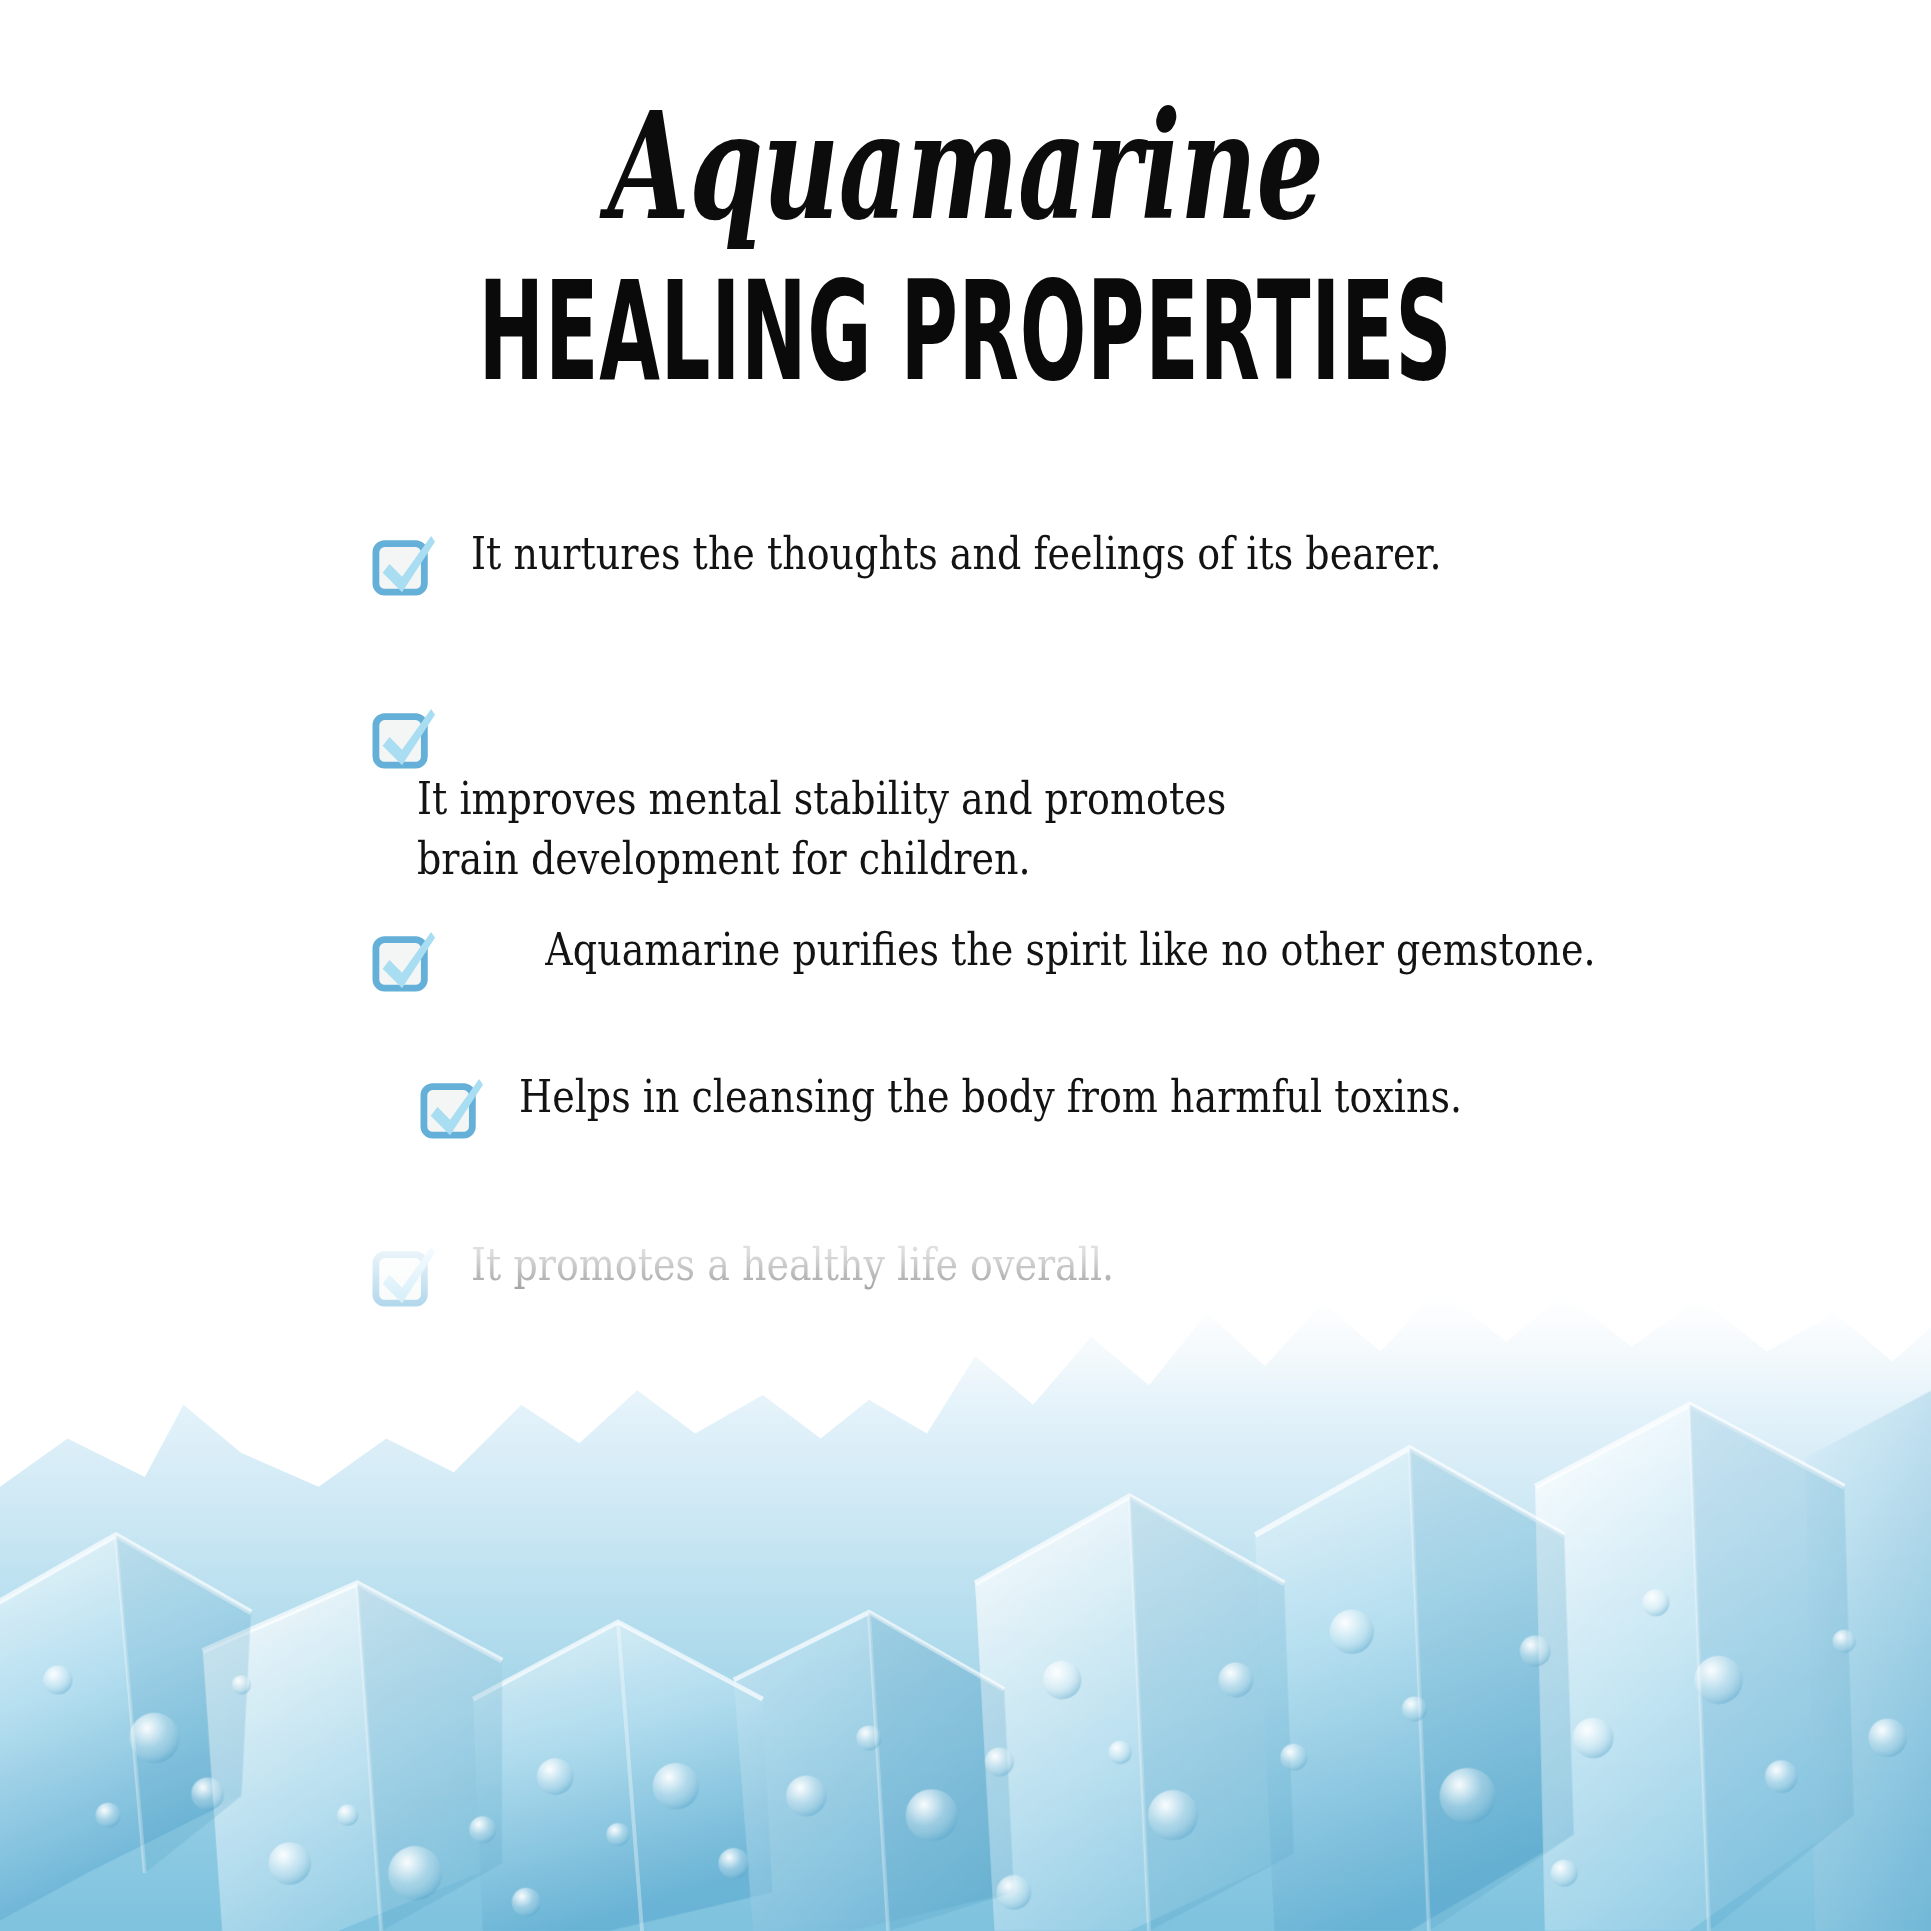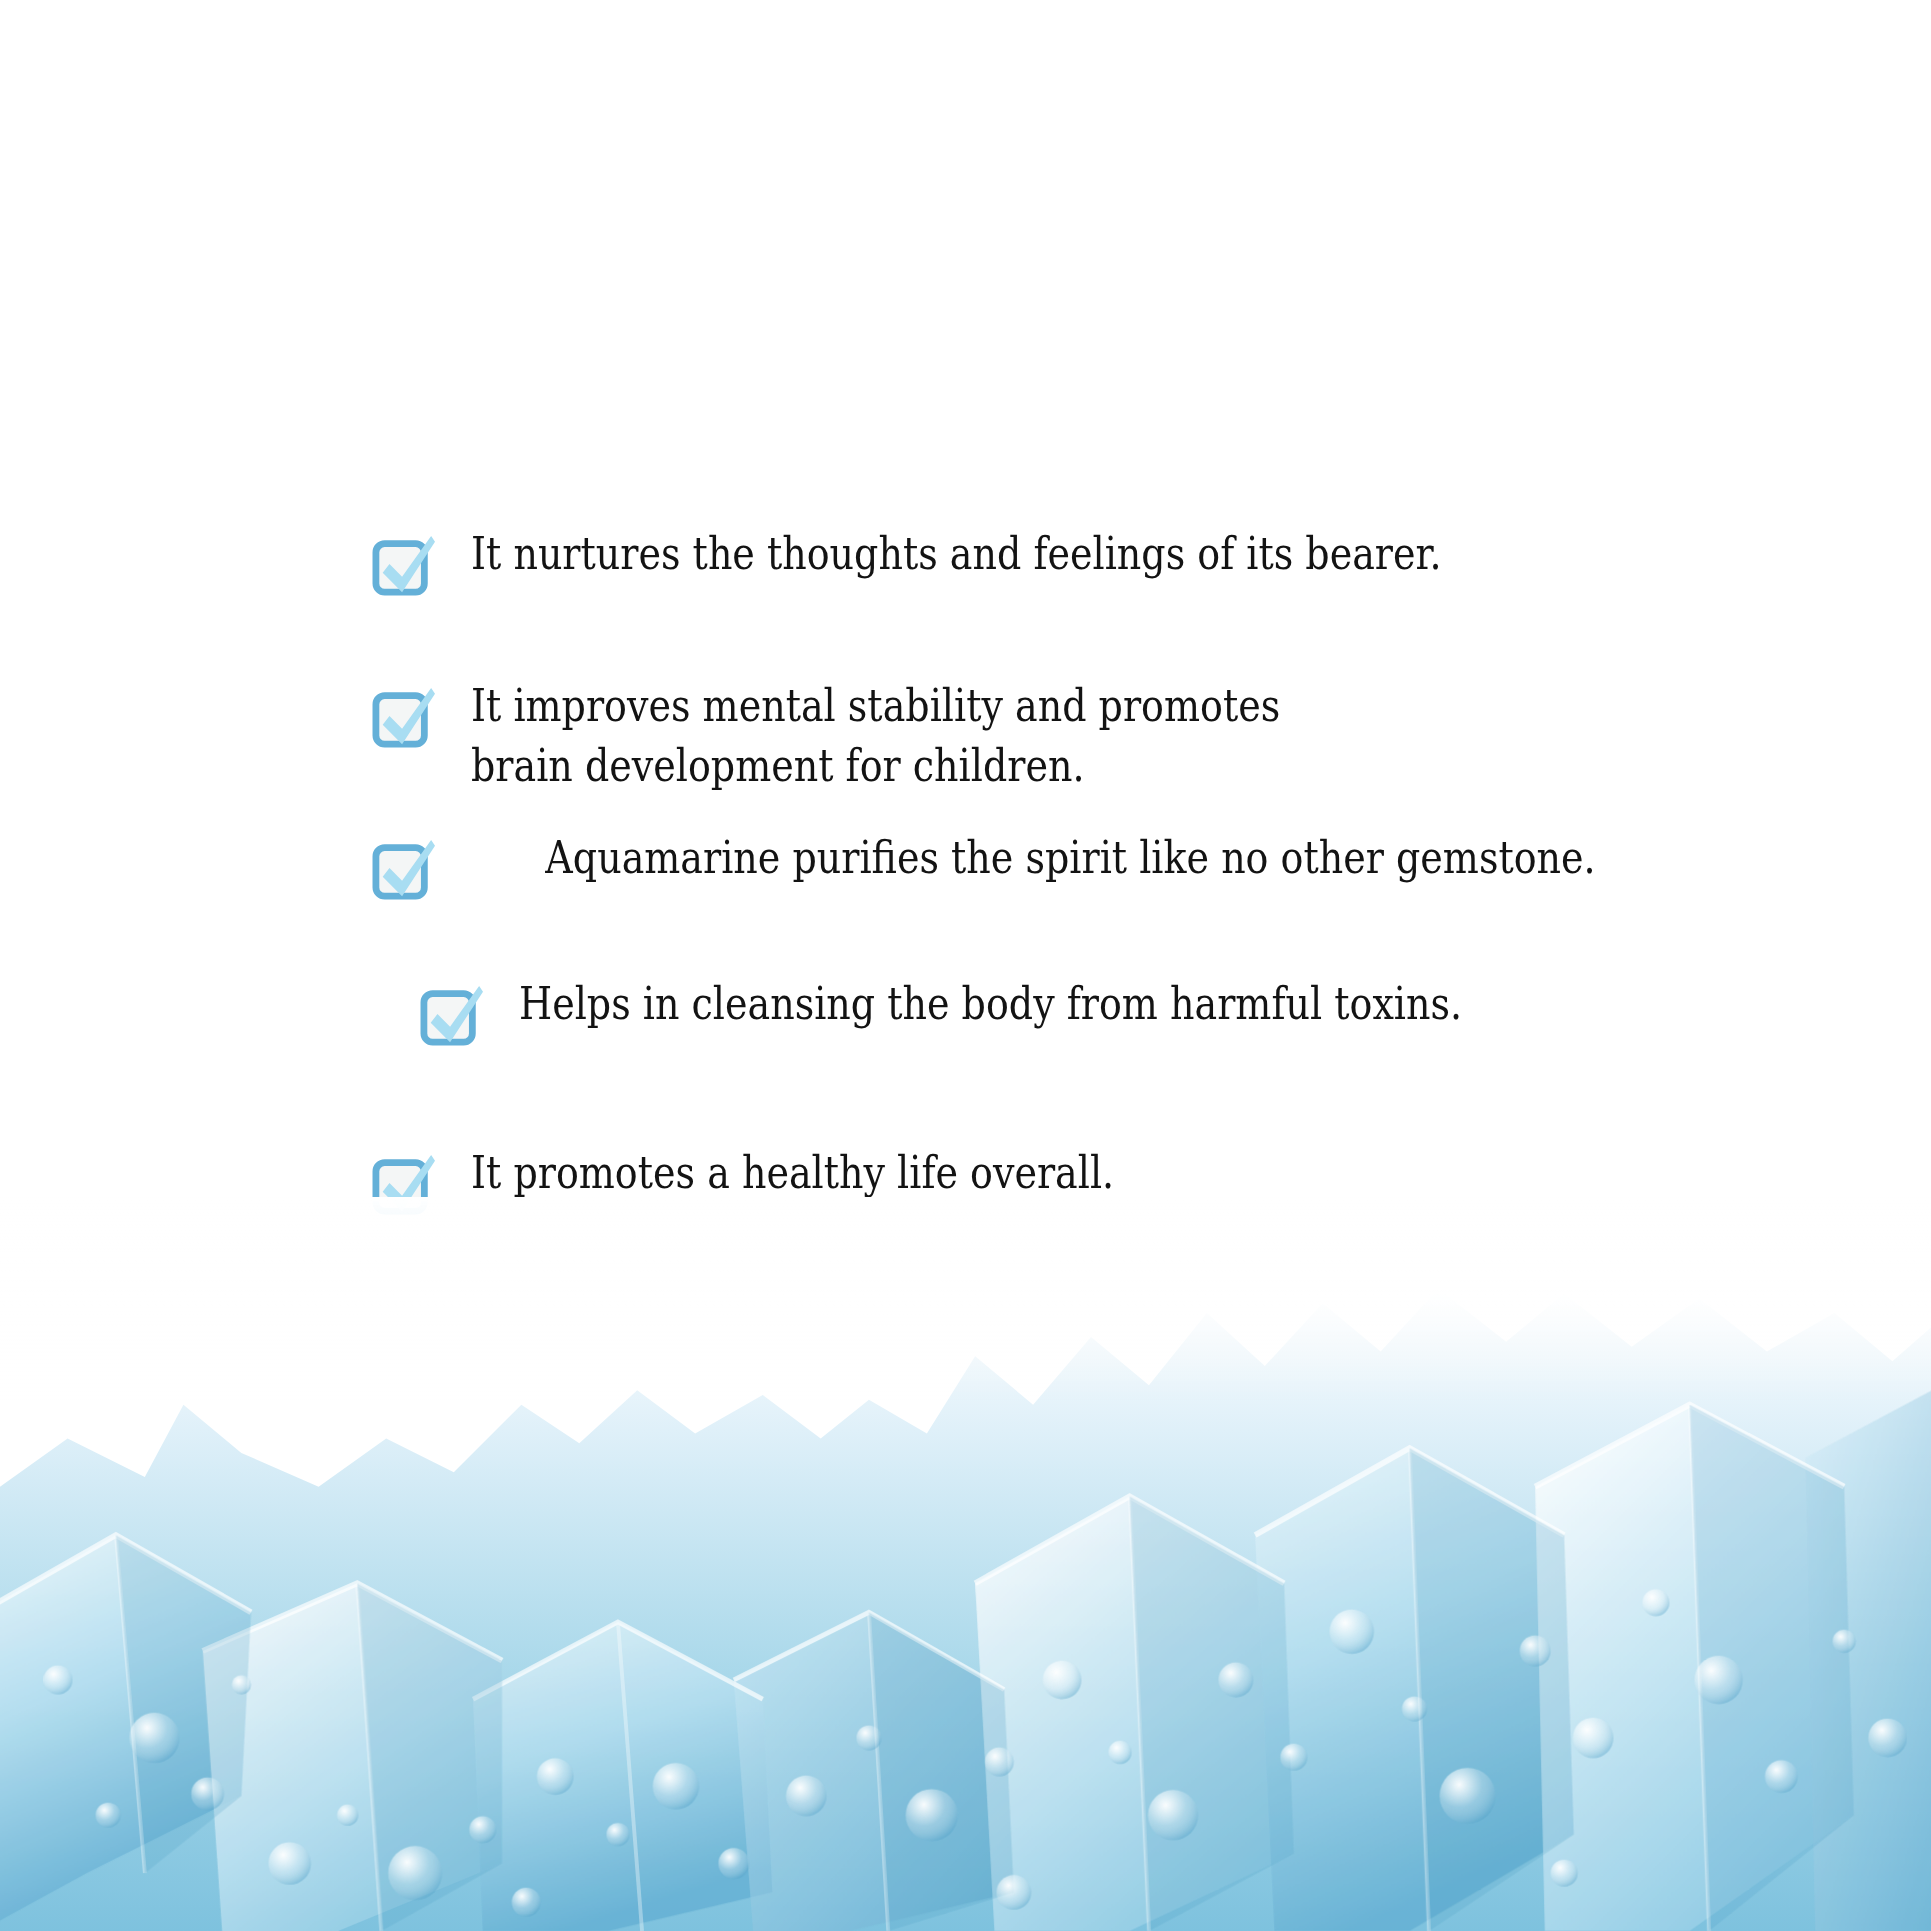--- a/index.html
+++ b/index.html
@@ -66,21 +66,21 @@
     left: 373px;
     width: 1429px;
   }
 
   .bullet-row {
     position: relative;
     display: flex;
     align-items: flex-start;
   }
   .bullet-row.r0 { margin-top: 6px; }
-  .bullet-row.r1 { margin-top: 75px; }
+  .bullet-row.r1 { margin-top: 96px; flex-direction: column; }
   .bullet-row.r2 { margin-top: 32px; text-align: right; }
   .bullet-row.r3 { margin-top: 69px; margin-left: 48px; }
   .bullet-row.r4 { margin-top: 91px; }
 
   .check-wrap {
     position: relative;
     width: 54px;
     height: 60px;
     flex: 0 0 54px;
     margin-top: 17.4px;
@@ -125,20 +125,24 @@
     width: 1931px; height: 203px;
     background: linear-gradient(to bottom, #ffffff 0%, rgba(255,255,255,0.85) 28%, rgba(255,255,255,0.35) 65%, rgba(255,255,255,0) 100%);
     pointer-events: none;
   }
 </style>
 </head>
 <body>
 
 <div id="poster">
 
+  <div class="title-block">
+    <span class="title-main">Aquamarine</span>
+    <span class="title-sub">HEALING PROPERTIES</span>
+  </div>
 
   <div class="list">
 
     <div class="bullet-row r0">
       <span class="check-wrap">
         <svg viewBox="0 0 64 70">
           <rect x="3" y="12" width="50" height="50" rx="9" ry="9" fill="#f4f6f6" stroke="#64b0d8" stroke-width="7"></rect>
           <path d="M60 4 L30 46 L17 33 L10 42 L30 62 L64 10 Z" fill="#a8ddf2"></path>
         </svg>
       </span>

